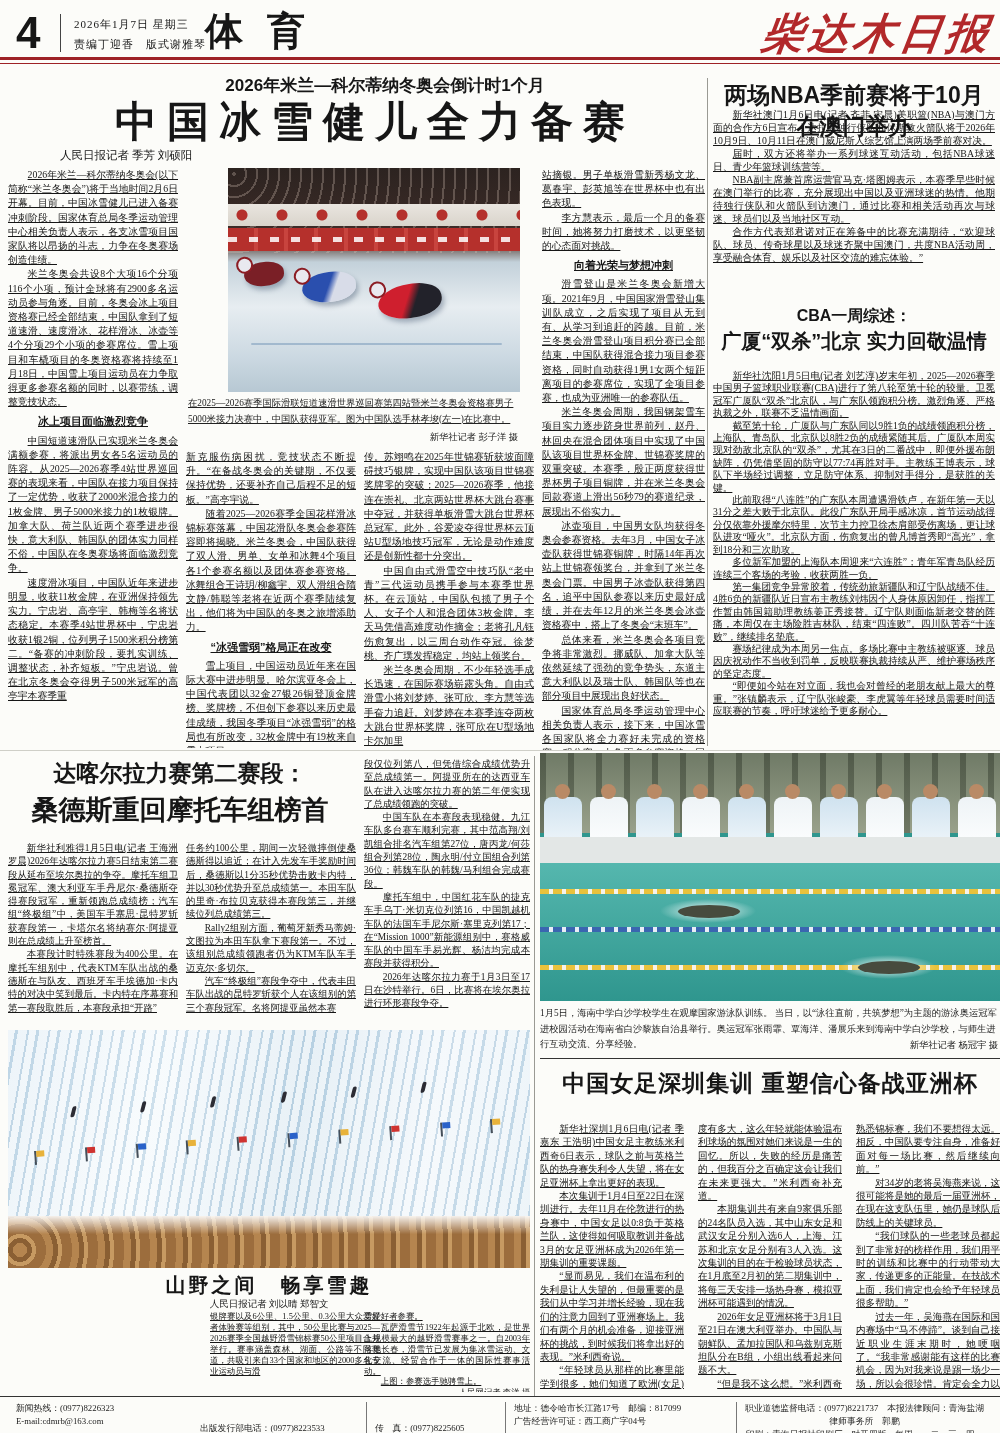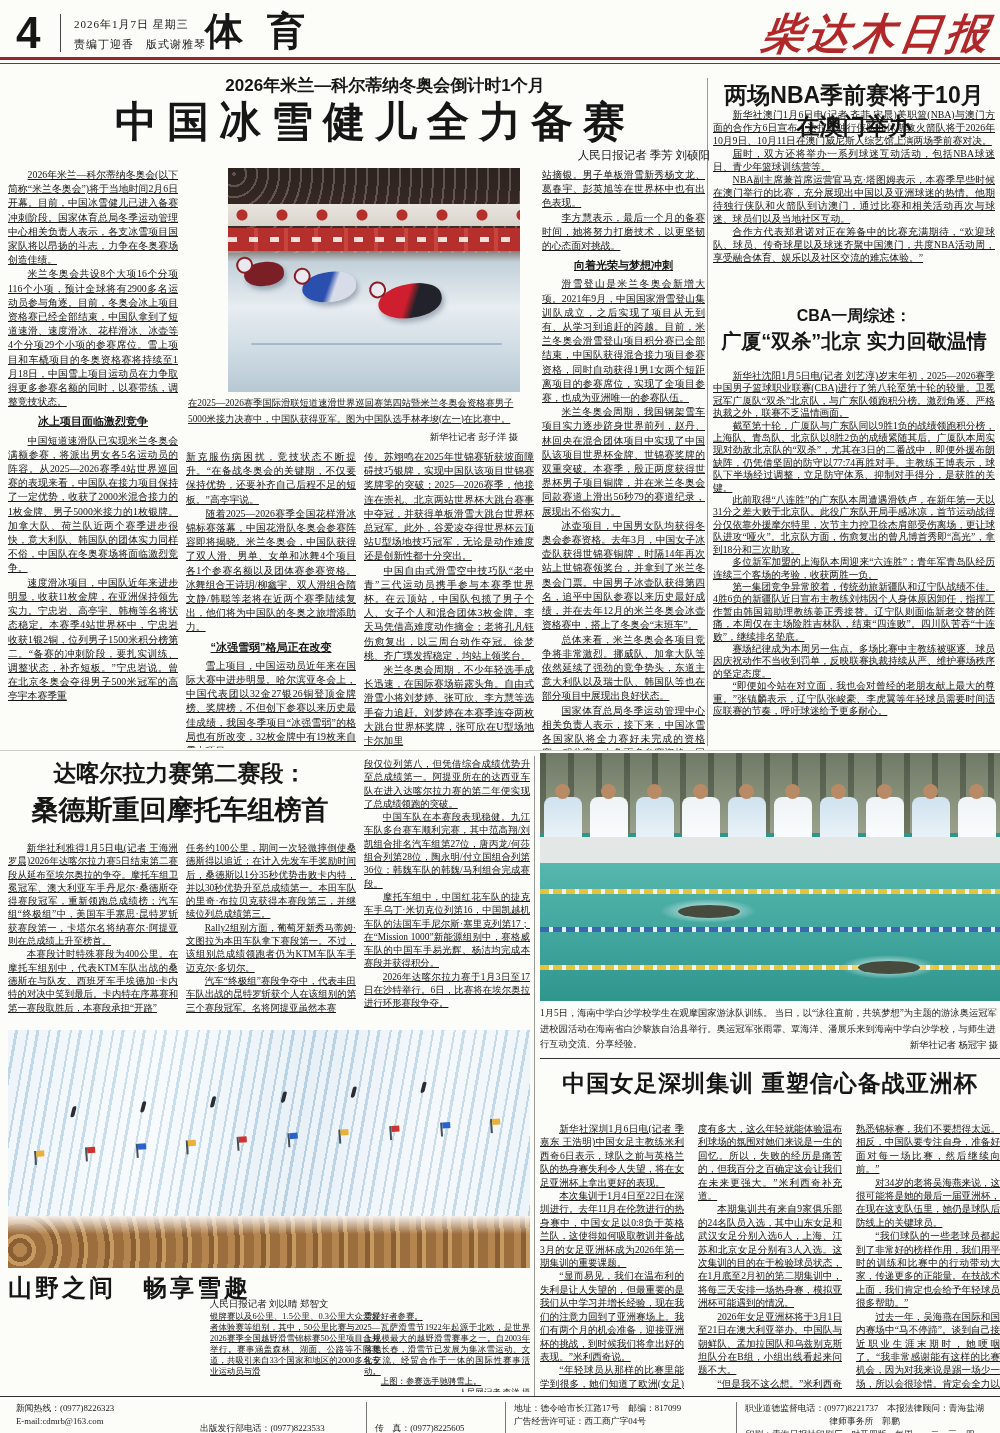--- a/index.html
+++ b/index.html
@@ -21,21 +21,21 @@
   .vrule-main{left:707px;top:78px;width:1px;height:668px;background:#9a9a94;}
   .hrule-mid{left:0;top:750px;width:1000px;height:1px;background:#cfcfc8;}
   .vrule-bot{left:534px;top:756px;width:1px;height:640px;background:#9a9a94;}
   .hrule-swim{left:540px;top:1058px;width:460px;height:1px;background:#333;}
   .hrule-foot{left:0;top:1396px;width:1000px;height:1px;background:#333;}
   
   .kicker{left:60px;top:74px;width:650px;text-align:center;font-size:17px;font-weight:bold;
           font-family:"Liberation Sans",sans-serif;}
   .headline{left:40px;top:94px;width:670px;text-align:center;font-size:42px;font-weight:900;
             letter-spacing:10px;font-family:"Liberation Sans",sans-serif;}
-  .byline{left:60px;top:148px;width:650px;text-align:right;font-size:11.5px;}
+  .byline{left:60px;top:148px;width:650px;text-align:left;font-size:11.5px;}
   .col{overflow:hidden;text-align:justify;text-decoration:underline;}
   .maincol{font-size:9.8px;line-height:14.2px;}
   #ol-col1{left:8px;top:168px;width:170px;height:582px;}
   #ol-col2{left:186px;top:450px;width:170px;height:298px;}
   #ol-col3{left:364px;top:450px;width:170px;height:298px;}
   #ol-col4{left:542px;top:168px;width:163px;height:582px;}
   .para{margin:0;text-indent:2em;}
   .para.cont{text-indent:0;}
   .para.credit{text-align:right;text-indent:0;}
   .subhead{margin:5px 0;text-align:center;font-size:11px;font-weight:bold;text-indent:0;
@@ -91,21 +91,21 @@
   .flag{width:2px;height:14px;background:#46505a;position:relative;}
   .flag::after{content:"";position:absolute;top:0;left:2px;width:8px;height:6px;background:#cf3330;}
   .flag:nth-child(3n)::after{background:#2a62c9;}
   .flag:nth-child(3n+1)::after{background:#e8b23a;}
   .skiline{position:absolute;left:12%;top:27%;width:68%;display:flex;justify-content:space-between;transform:rotate(-4deg);}
   .skier{width:4px;height:11px;background:#2c2c34;border-radius:2px;transform:skewX(-18deg);}
   .treeband{position:absolute;left:0;right:0;bottom:0;height:52px;
     background:linear-gradient(180deg,rgba(255,255,255,.9),rgba(255,255,255,0) 35%),
       repeating-radial-gradient(circle at 12px 34px,#b5854f 0 7px,#8a5f33 7px 12px,#c79a62 12px 16px,#9c6d3d 16px 26px);}
   
-  #vs-title{left:8px;top:1272px;width:522px;text-align:left;font-size:24px;font-weight:900;
+  #vs-title{left:8px;top:1272px;width:522px;text-align:center;font-size:20px;font-weight:900;
             letter-spacing:3px;font-family:"Liberation Sans",sans-serif;}
   #vs-byline{left:8px;top:1298px;width:522px;text-align:center;font-size:9.5px;}
   .vscol{font-size:8.4px;line-height:10.9px;}
   #vs-col1{left:8px;top:1312px;width:170px;height:80px;}
   #vs-col2{left:186px;top:1312px;width:170px;height:80px;margin-left:24px;}
   #vs-col3{left:364px;top:1312px;width:166px;height:80px;}
   
   #swim-photo{left:540px;top:753px;width:460px;height:248px;overflow:hidden;background:#2f968e;}
   .foliage{position:absolute;left:0;right:0;top:0;height:80px;
     background:linear-gradient(#6f7a66,#99a18b),repeating-linear-gradient(90deg,rgba(50,60,45,.35) 0 6px,transparent 6px 28px);

